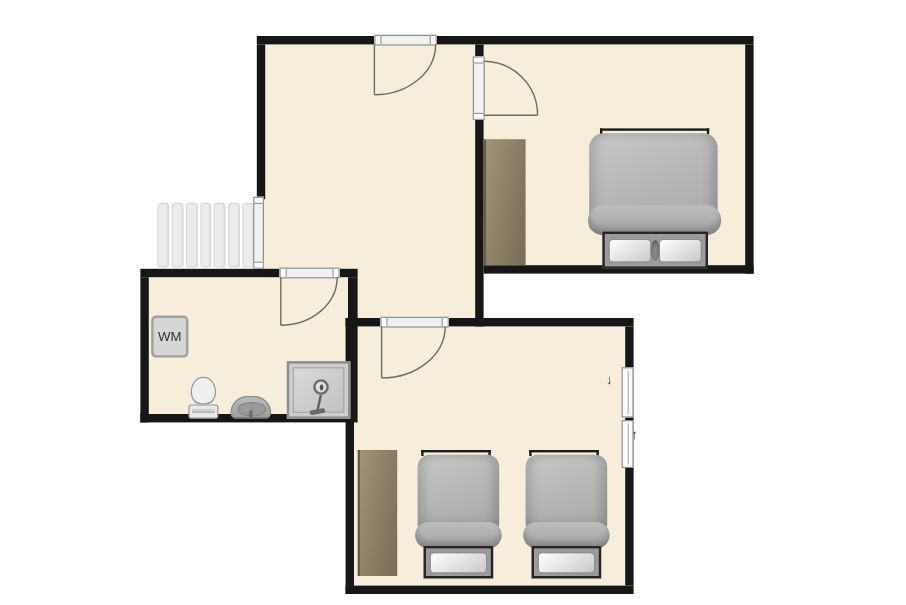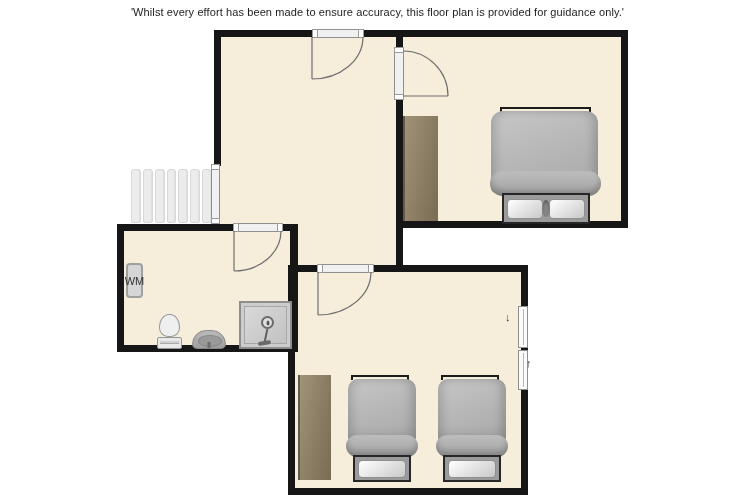--- a/index.html
+++ b/index.html
@@ -62,21 +62,20 @@
                 transform:rotate(12deg);}
   .shower .splash{position:absolute;left:17px;top:38px;width:13px;height:4px;background:#6a6a6a;
                   border-radius:2px;transform:rotate(-10deg);}
   svg.arcs{position:absolute;left:0;top:0;pointer-events:none;}
 </style>
 </head>
 <body>
 
 <div id="stage">
 
-  <div class="disclaimer">'Whilst every effort has been made to ensure accuracy, this floor plan is provided for guidance only.'</div>
 
   <div class="floor" style="left:218px;top:37px;width:178px;height:235px"></div>
   <div class="floor" style="left:403px;top:37px;width:218px;height:184px"></div>
   <div class="floor" style="left:124px;top:231px;width:166px;height:114px"></div>
   <div class="floor" style="left:295px;top:272px;width:226px;height:216px"></div>
 
   <div class="stairs" style="left:131px;top:169px;width:81px;height:54px">
     <div class="tread"></div>
     <div class="tread"></div>
     <div class="tread"></div>
@@ -160,21 +159,21 @@
   </div>
   <div class="bed" style="left:436px;top:373px;width:72px;height:112px">
     <div class="frame-top" style="left:5px;top:2px;width:58px"></div>
     <div class="duvet" style="left:2px;top:6px;width:68px;height:62px;border-radius:10px 10px 4px 4px"></div>
     <div class="roll" style="left:0;top:62px;width:72px;height:22px;border-radius:11px"></div>
     <div class="base" style="left:7px;top:82px;width:58px;height:27px">
       <div class="pillow" style="left:3px;top:3px;width:48px;height:18px"></div>
     </div>
   </div>
 
-  <div class="wm" style="left:126px;top:263px;width:17px;height:35px">
+  <div class="wm" style="left:126px;top:263px;width:31px;height:35px">
     <span>WM</span>
   </div>
   <div class="toilet-bowl" style="left:159px;top:314px;width:21px;height:23px"></div>
   <div class="toilet-tank" style="left:157px;top:337px;width:25px;height:12px">
     <div class="seam"></div>
   </div>
   <div class="sink" style="left:192px;top:330px;width:34px;height:19px">
     <div class="basin"></div>
     <div class="tap"></div>
   </div>

